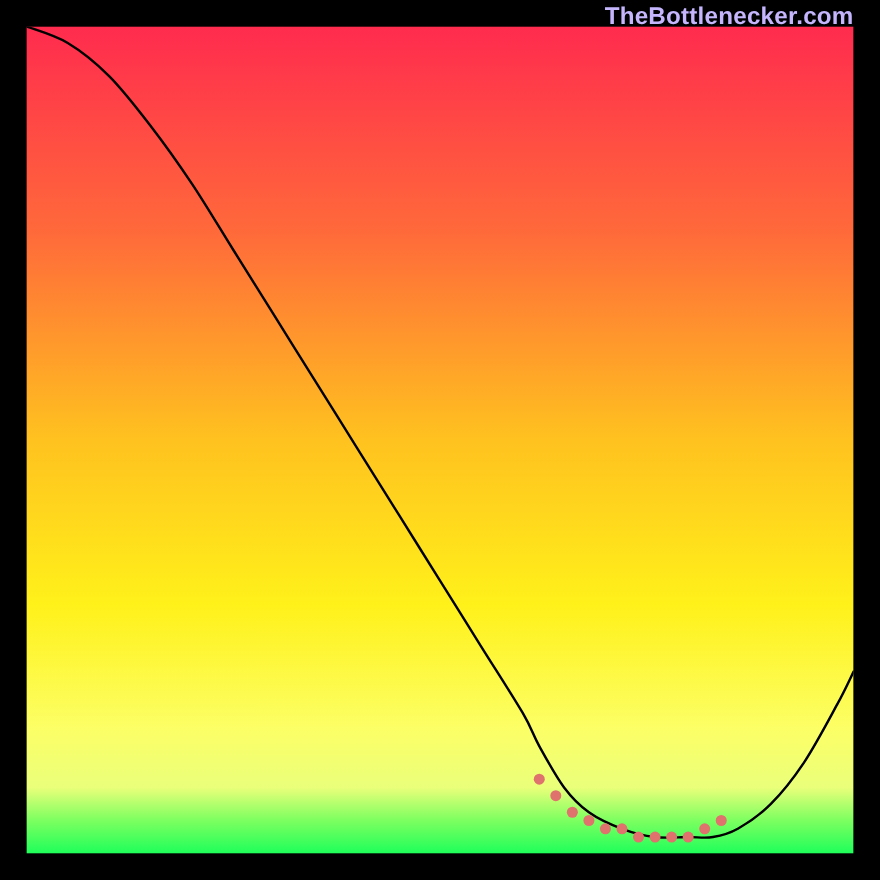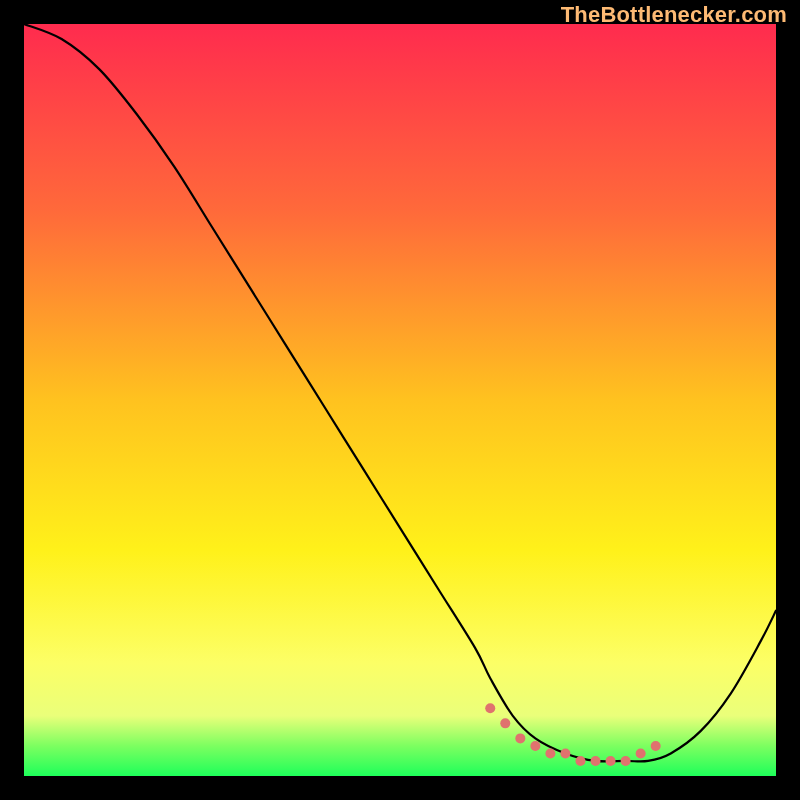--- a/index.html
+++ b/index.html
@@ -15,24 +15,24 @@
     position: absolute;
     left: 24px;
     top: 24px;
     width: 752px;
     height: 752px;
     background: #000;
   }
   .watermark {
     position: absolute;
     top: 2px;
-    right: 13px;
+    right: 24px;
     font-size: 22px;
     font-weight: 600;
-    color: #fdba74;
+    color: #c4b5fd;
     letter-spacing: 0.2px;
     z-index: 5;
   }
   svg { display: block; }
 </style>
 </head>
 <body>
 
 <div class="watermark">TheBottlenecker.com</div>
 

